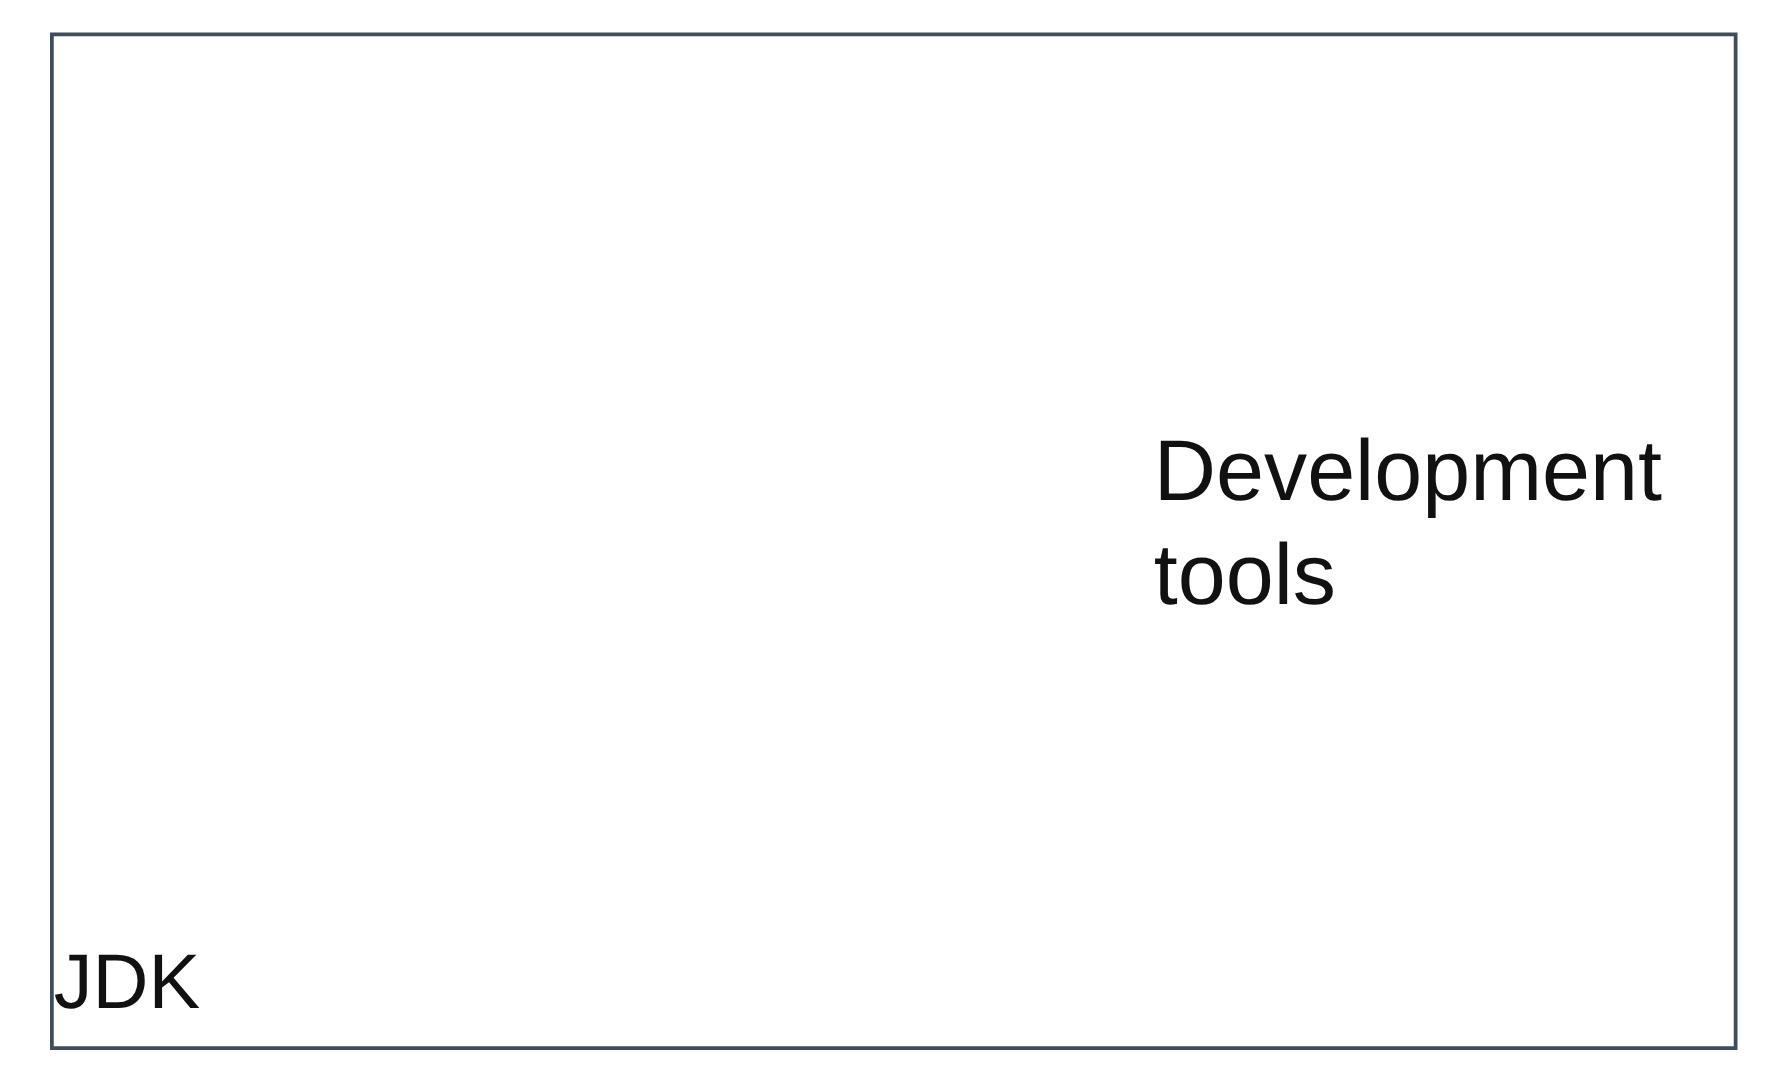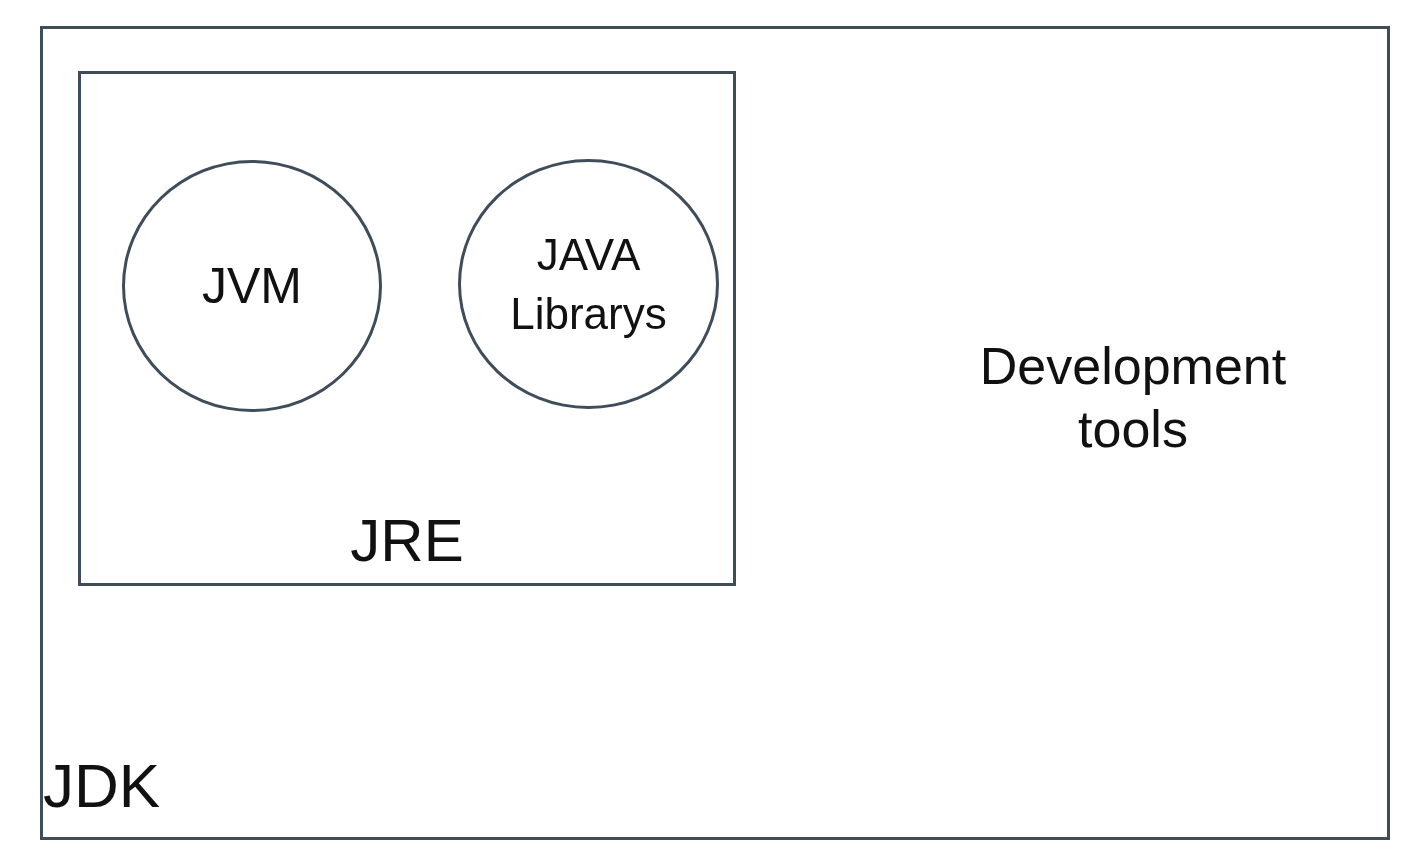--- a/index.html
+++ b/index.html
@@ -87,44 +87,31 @@
   .circle-text {
     padding: 0 24px;
     color: #111111;
   }
   
   .dev-tools-label {
     position: absolute;
     left: 880px;
     top: 306px;
     width: 420px;
-    text-align: center;
-    font-size: 52px;
+    font-size: 69px;
     line-height: 1.21;
     color: #111111;
   }
 </style>
 </head>
 <body>
 
 <div class="stage">
 
   <div class="jdk-box">
 
-    <div class="jre-box">
-
-      <div class="circle circle-jvm">
-        <div class="circle-text">JVM</div>
-      </div>
-
-      <div class="circle circle-libs">
-        <div class="circle-text">JAVA Librarys</div>
-      </div>
-
-      <div class="jre-label">JRE</div>
-    </div>
 
     <div class="dev-tools-label">Development tools</div>
 
     <div class="jdk-label">JDK</div>
   </div>
 
 </div>
 
 </body></html>

